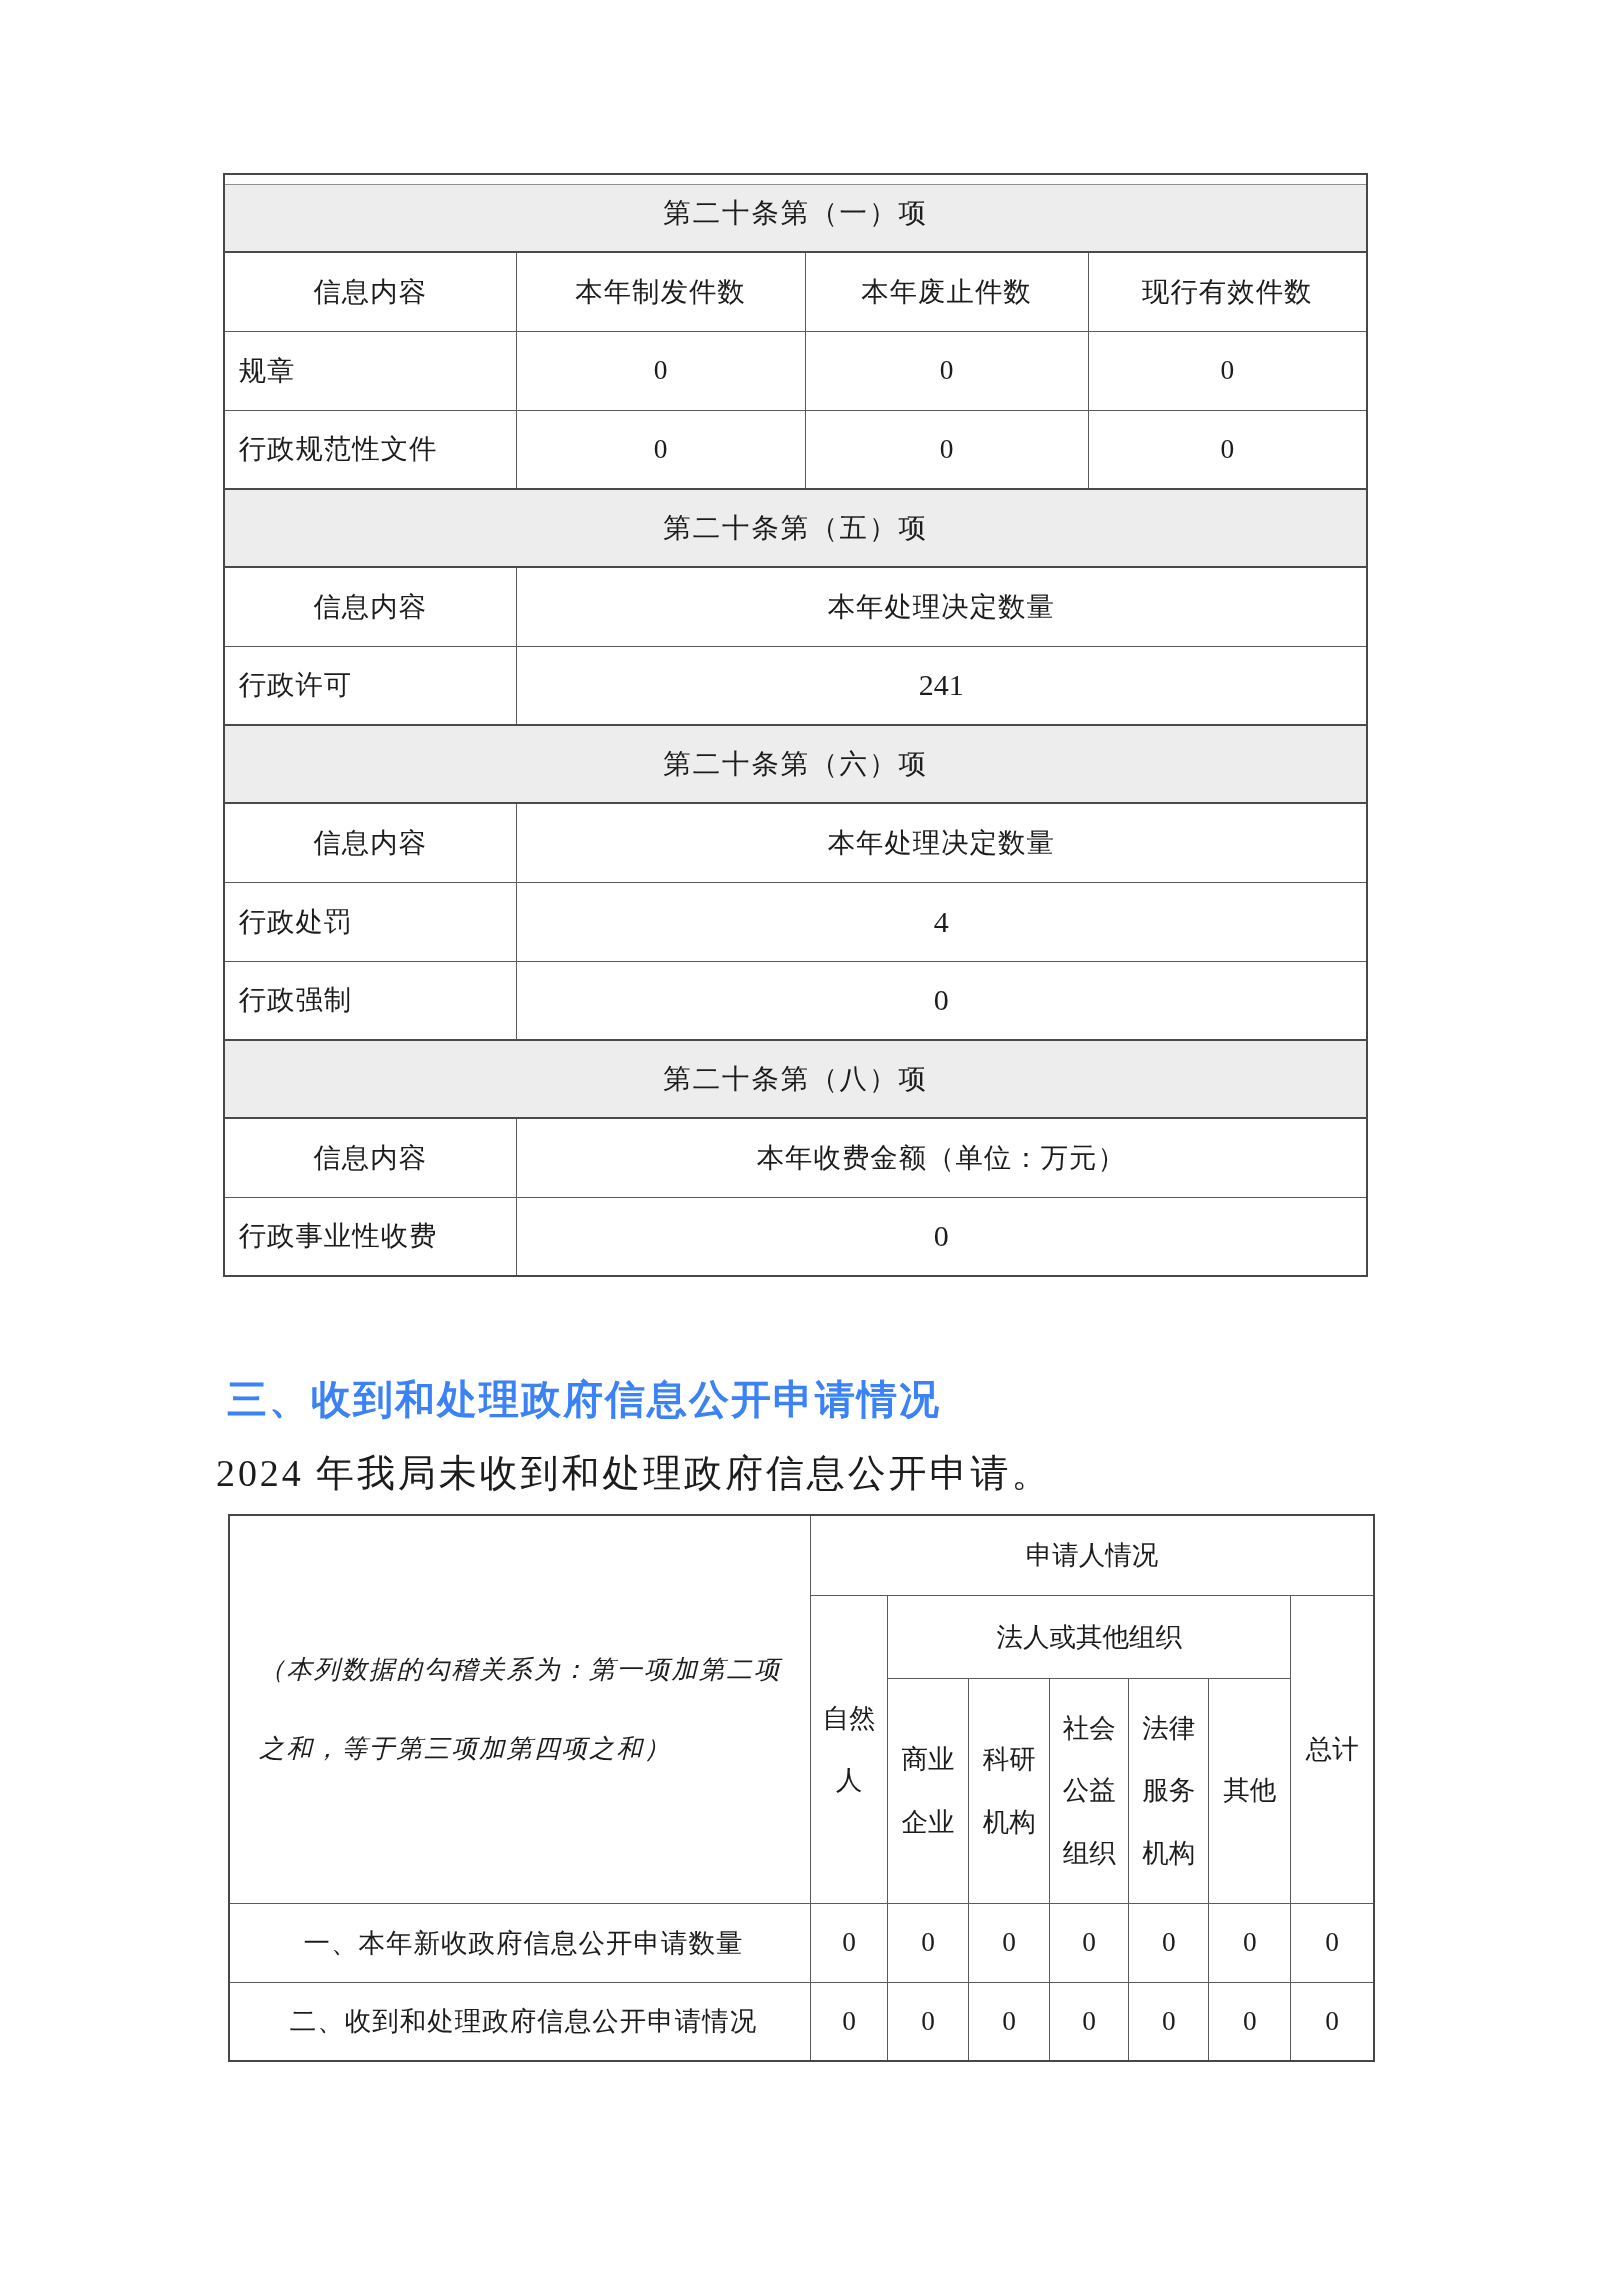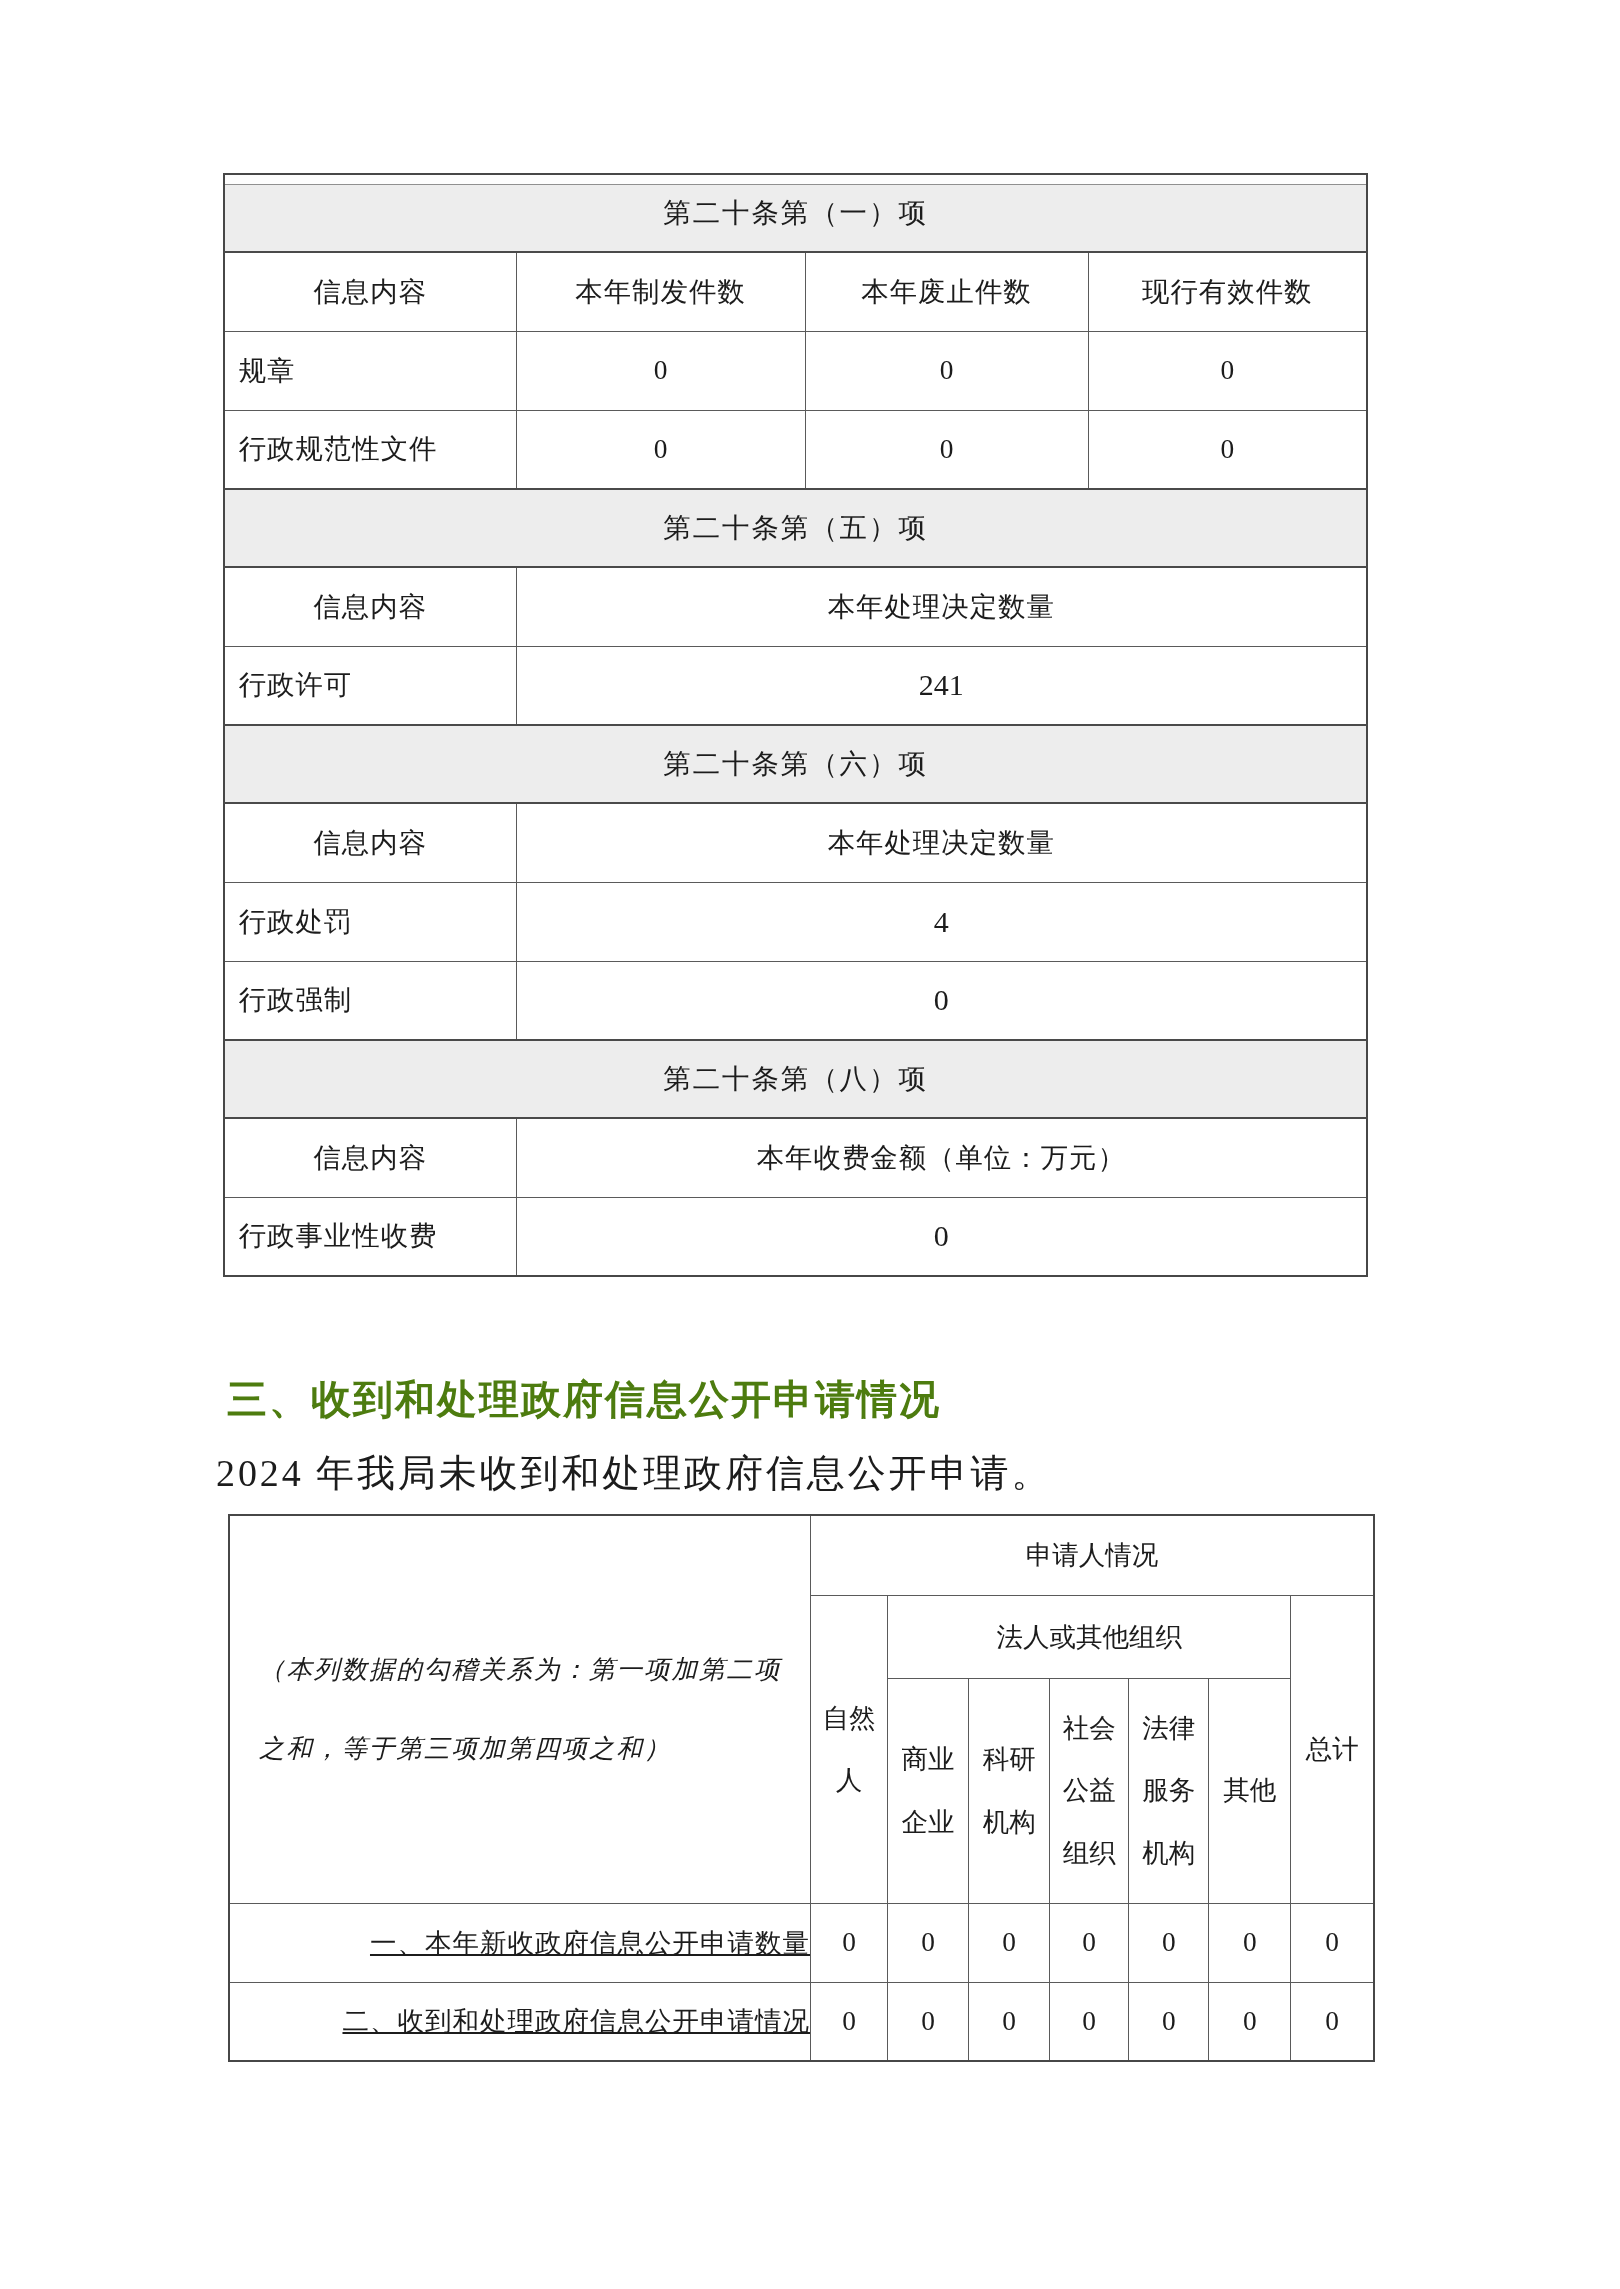--- a/index.html
+++ b/index.html
@@ -39,21 +39,21 @@
   }
   table.t1 td.hdr { text-align:center; letter-spacing:1px; }
   table.t1 td.lbl { text-align:left; padding-left:13.7px; letter-spacing:1px; }
   table.t1 td.val { text-align:center; }
   table.t1 td.bigval { text-align:center; font-size:30px; }
   
   .h3 {
     position:absolute; left:227px; top:1372px;
     font-family:"Liberation Sans","DejaVu Sans",sans-serif;
     font-weight:700; font-size:40px; letter-spacing:2px;
-    color:#4d7c0f;
+    color:#3b82f6;
   }
   .para {
     position:absolute; left:216px; top:1448px;
     font-size:38px; letter-spacing:2.9px;
   }
   
   table.t2 {
     position:absolute; left:228px; top:1514px;
     width:1147px;
     border-collapse:collapse; table-layout:fixed;
@@ -72,21 +72,21 @@
     line-height:3.1;
     letter-spacing:2px;
     font-style:italic;
     margin-left:10px;
   }
   table.t2 .r1 td { height:80px; }
   table.t2 .r2 td { height:83px; }
   table.t2 .r3 td { height:225px; }
   table.t2 .dr td { height:79px; }
   table.t2 td.stack { white-space:pre-line; line-height:2.35; }
-  table.t2 td.rowlbl { text-align:right; padding-left:7px; letter-spacing:1px;text-decoration:underline; }
+  table.t2 td.rowlbl { text-align:center; padding-left:7px; letter-spacing:1px; }
   table.t2 td.zero { font-size:27.4px; }
 </style>
 </head>
 <body>
 
 <div class="page">
 
   <table class="t1">
     <colgroup>
         <col style="width:292px">

